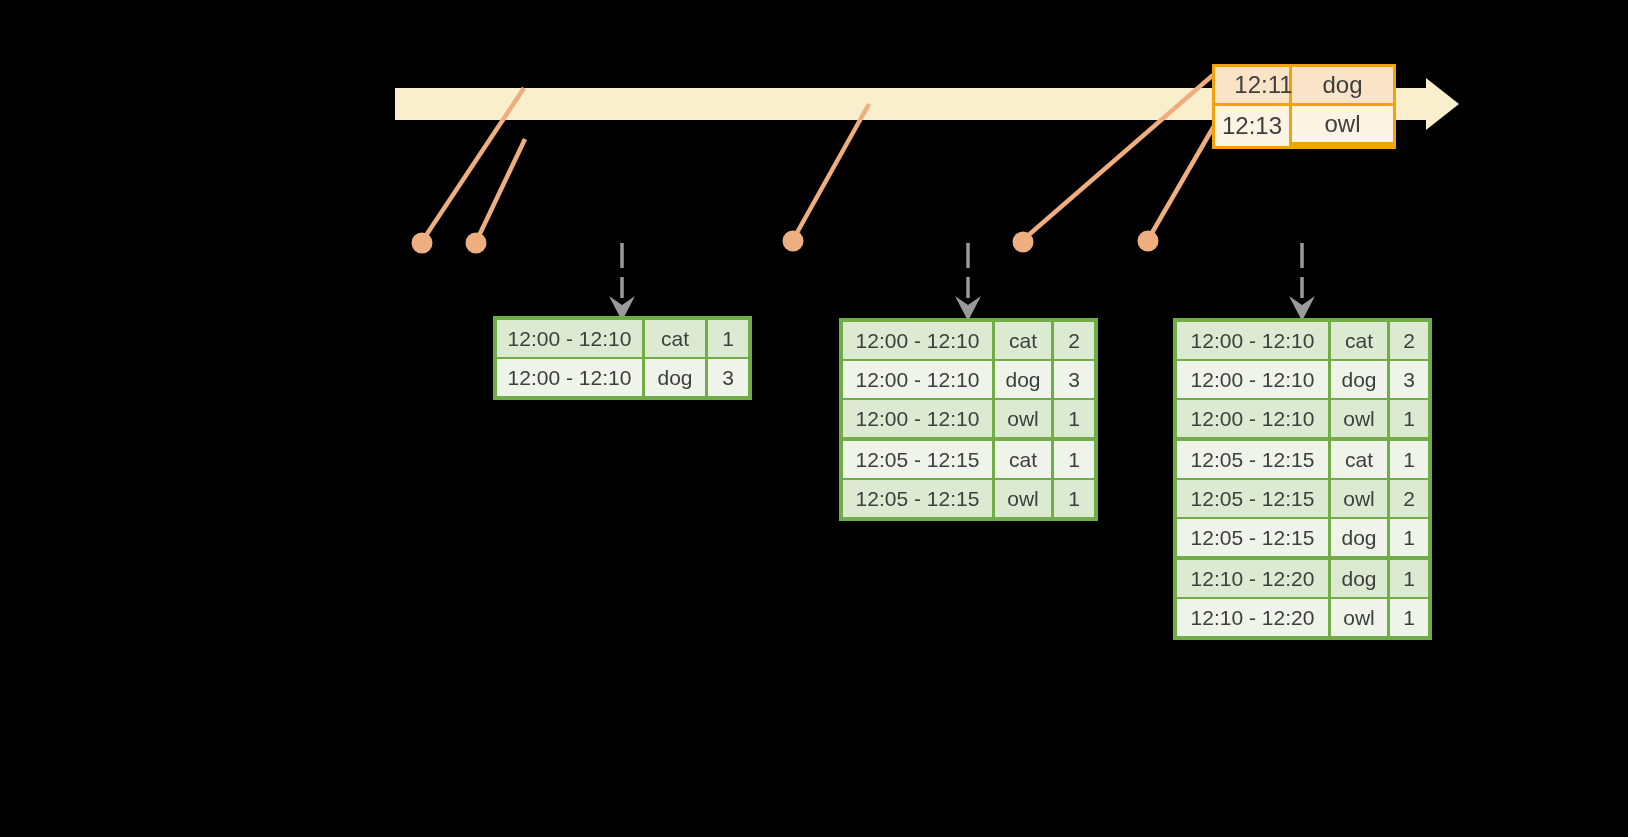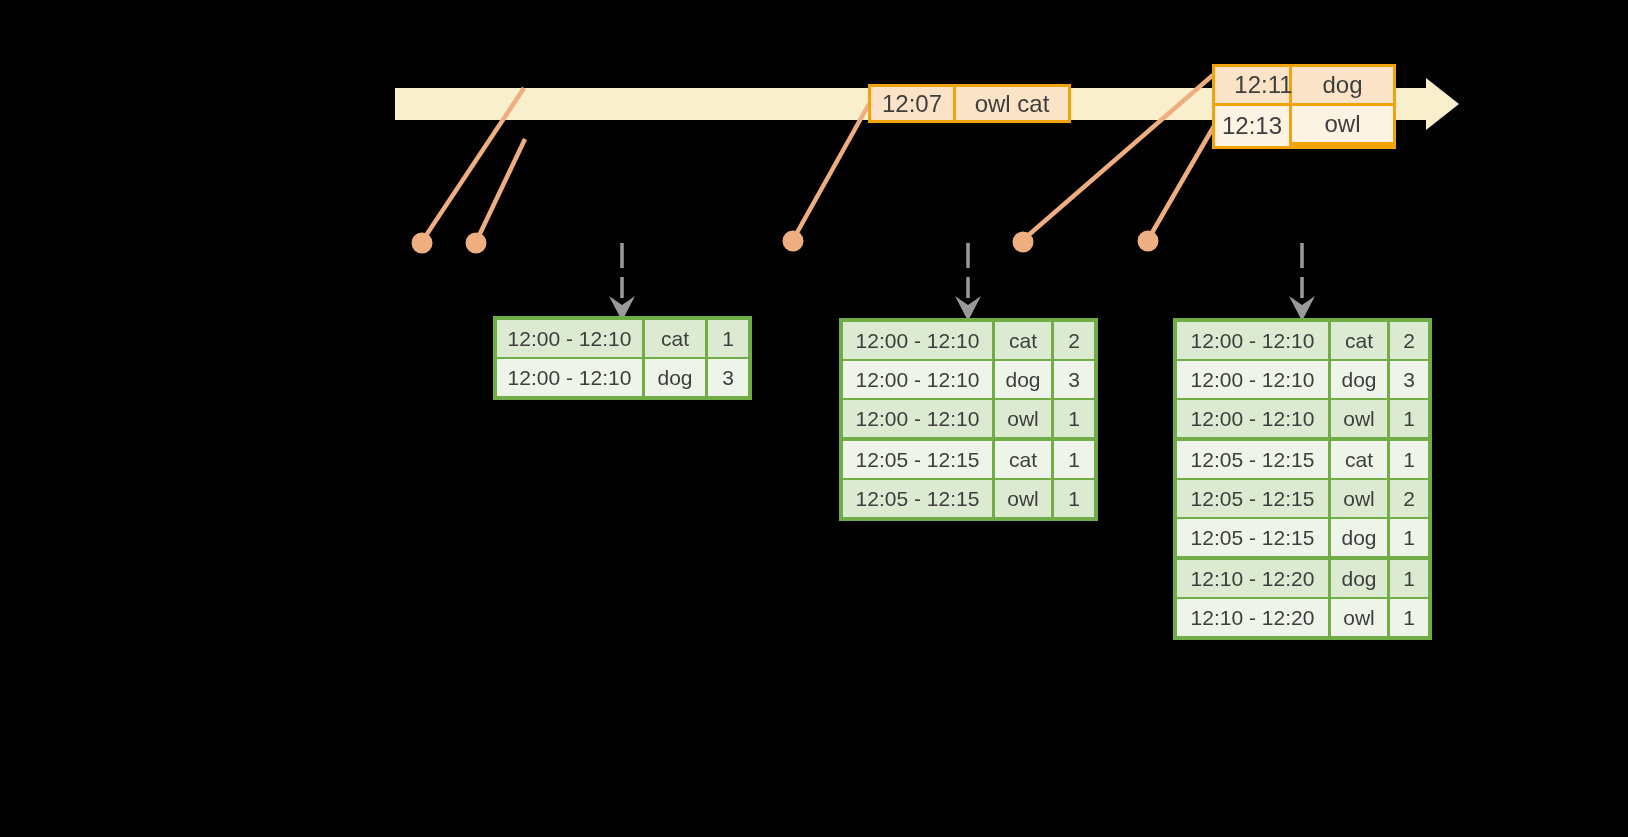--- a/index.html
+++ b/index.html
@@ -46,24 +46,20 @@
       <circle cx="793" cy="241" r="10.5" fill="#EFAE80"></circle>
       <circle cx="1023" cy="242" r="10.5" fill="#EFAE80"></circle>
       <circle cx="1148" cy="241" r="10.5" fill="#EFAE80"></circle>
       <line x1="622" y1="243" x2="622" y2="298" stroke="#9A9A9A" stroke-width="3.5" stroke-dasharray="25 9 21 400"></line>
       <polygon points="609,296 622,305 635,296 622,321" fill="#9A9A9A"></polygon>
       <line x1="968" y1="243" x2="968" y2="298" stroke="#9A9A9A" stroke-width="3.5" stroke-dasharray="25 9 21 400"></line>
       <polygon points="955,296 968,305 981,296 968,321" fill="#9A9A9A"></polygon>
       <line x1="1302" y1="243" x2="1302" y2="298" stroke="#9A9A9A" stroke-width="3.5" stroke-dasharray="25 9 21 400"></line>
       <polygon points="1289,296 1302,305 1315,296 1302,321" fill="#9A9A9A"></polygon>
     </svg>
-    <div class="etable" style="left: 868px; top: 84px; grid-template-columns: 82px 112px;">
-      <div class="ecell edark" style="height: 33px;">12:07</div>
-      <div class="ecell edark" style="height: 33px;">owl cat</div>
-    </div>
     <div class="etable" style="left: 1212px; top: 64px; grid-template-columns: 74px 101px;">
       <div class="ecell edark" style="height: 36px; padding-left: 23px;">12:11</div>
       <div class="ecell edark" style="height: 36px;">dog</div>
       <div class="ecell elight" style="height: 40px;">12:13</div>
       <div class="ecell elight" style="height: 36px;">owl</div>
     </div>
     <div class="gtable" style="left: 493px; top: 316px;">
       <div class="ggroup" style="grid-template-columns: 145px 60px 40px;">
         <div class="gcell gdark" style="height: 37px;">12:00 - 12:10</div>
         <div class="gcell gdark" style="height: 37px;">cat</div>

